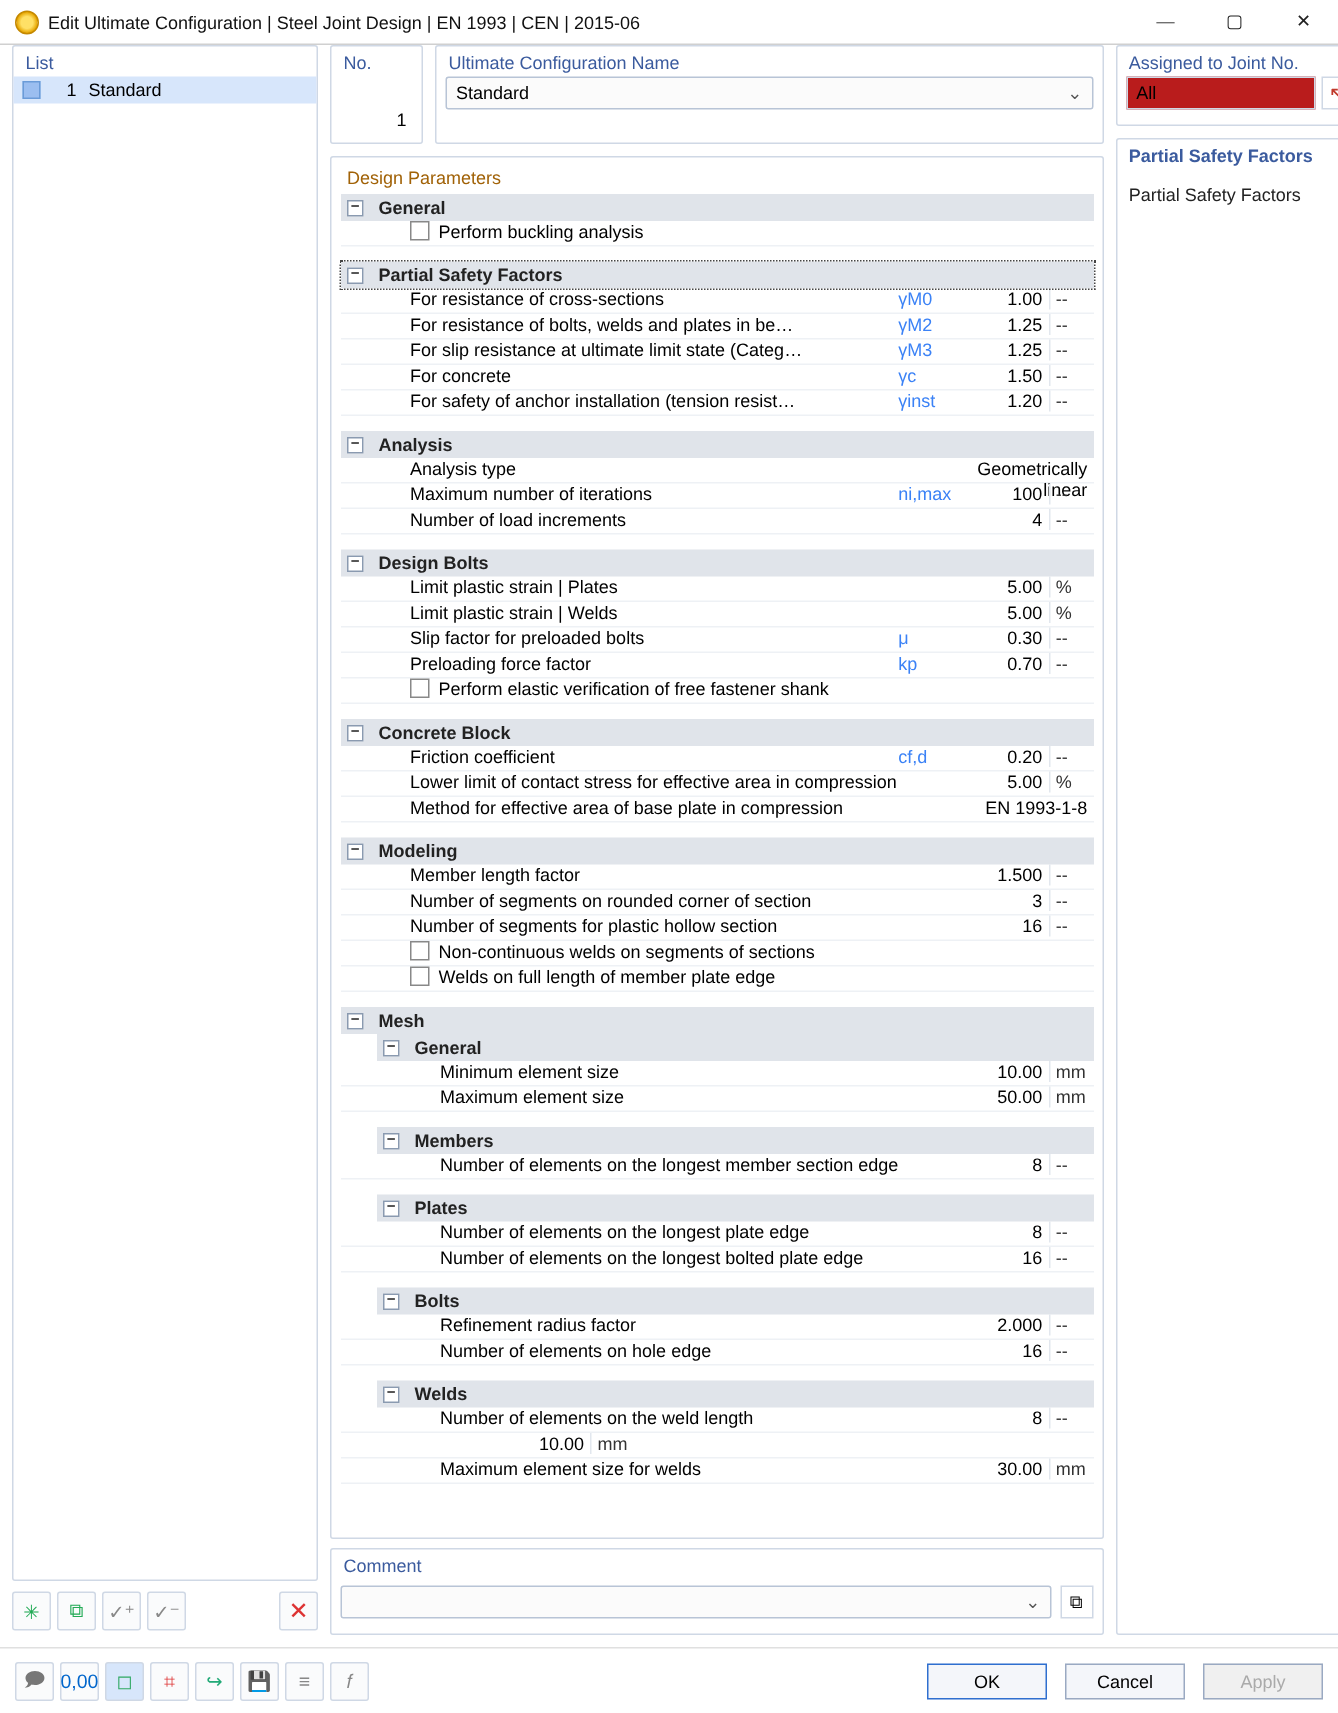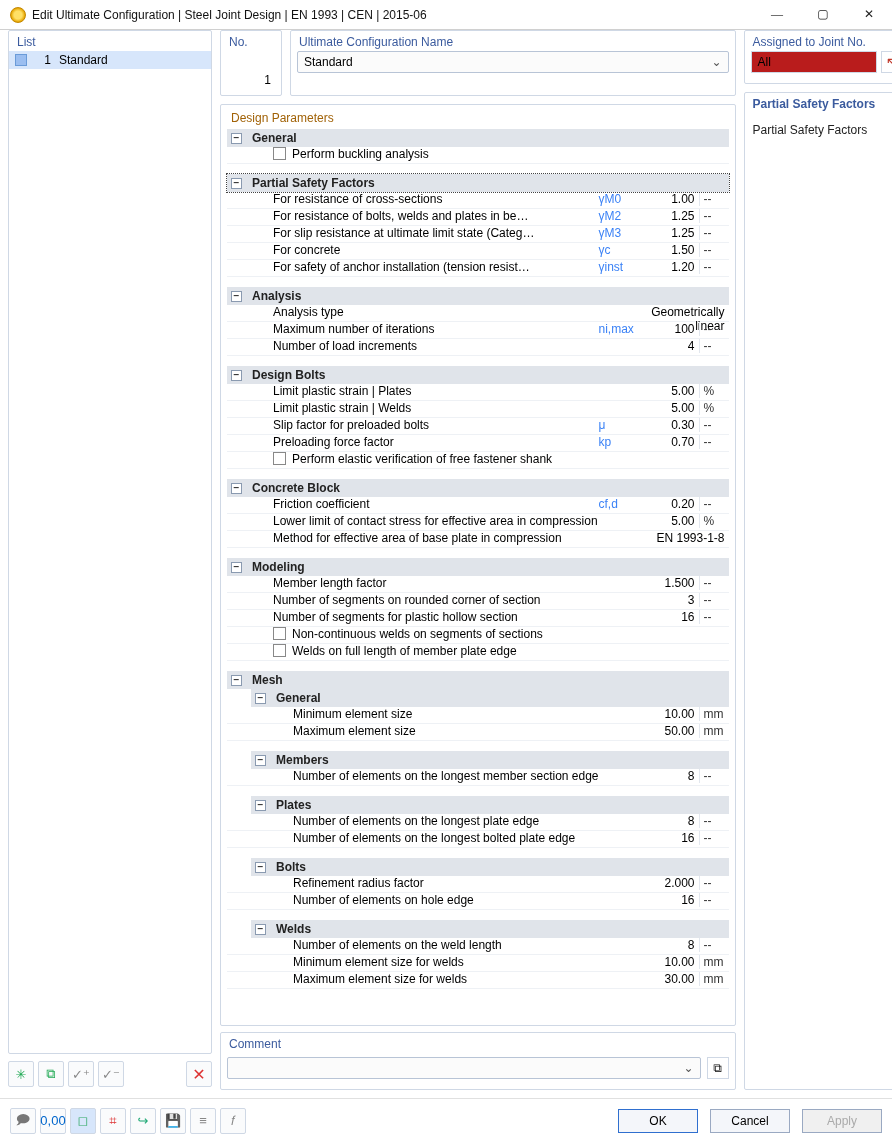--- a/index.html
+++ b/index.html
@@ -371,21 +371,20 @@
               <span>Welds</span>
             </div>
           <div id="mesh-we">
               <div class="row srow">
                 <span class="lbl">Number of elements on the weld length</span>
                 <span class="sym"></span>
                 <span class="val">8</span>
                 <span class="unit">--</span>
               </div>
               <div class="row srow">
-                <span class="lbl">Minimum element size for welds</span>
                 <span class="sym"></span>
                 <span class="val">10.00</span>
                 <span class="unit">mm</span>
               </div>
               <div class="row srow">
                 <span class="lbl">Maximum element size for welds</span>
                 <span class="sym"></span>
                 <span class="val">30.00</span>
                 <span class="unit">mm</span>
               </div>

